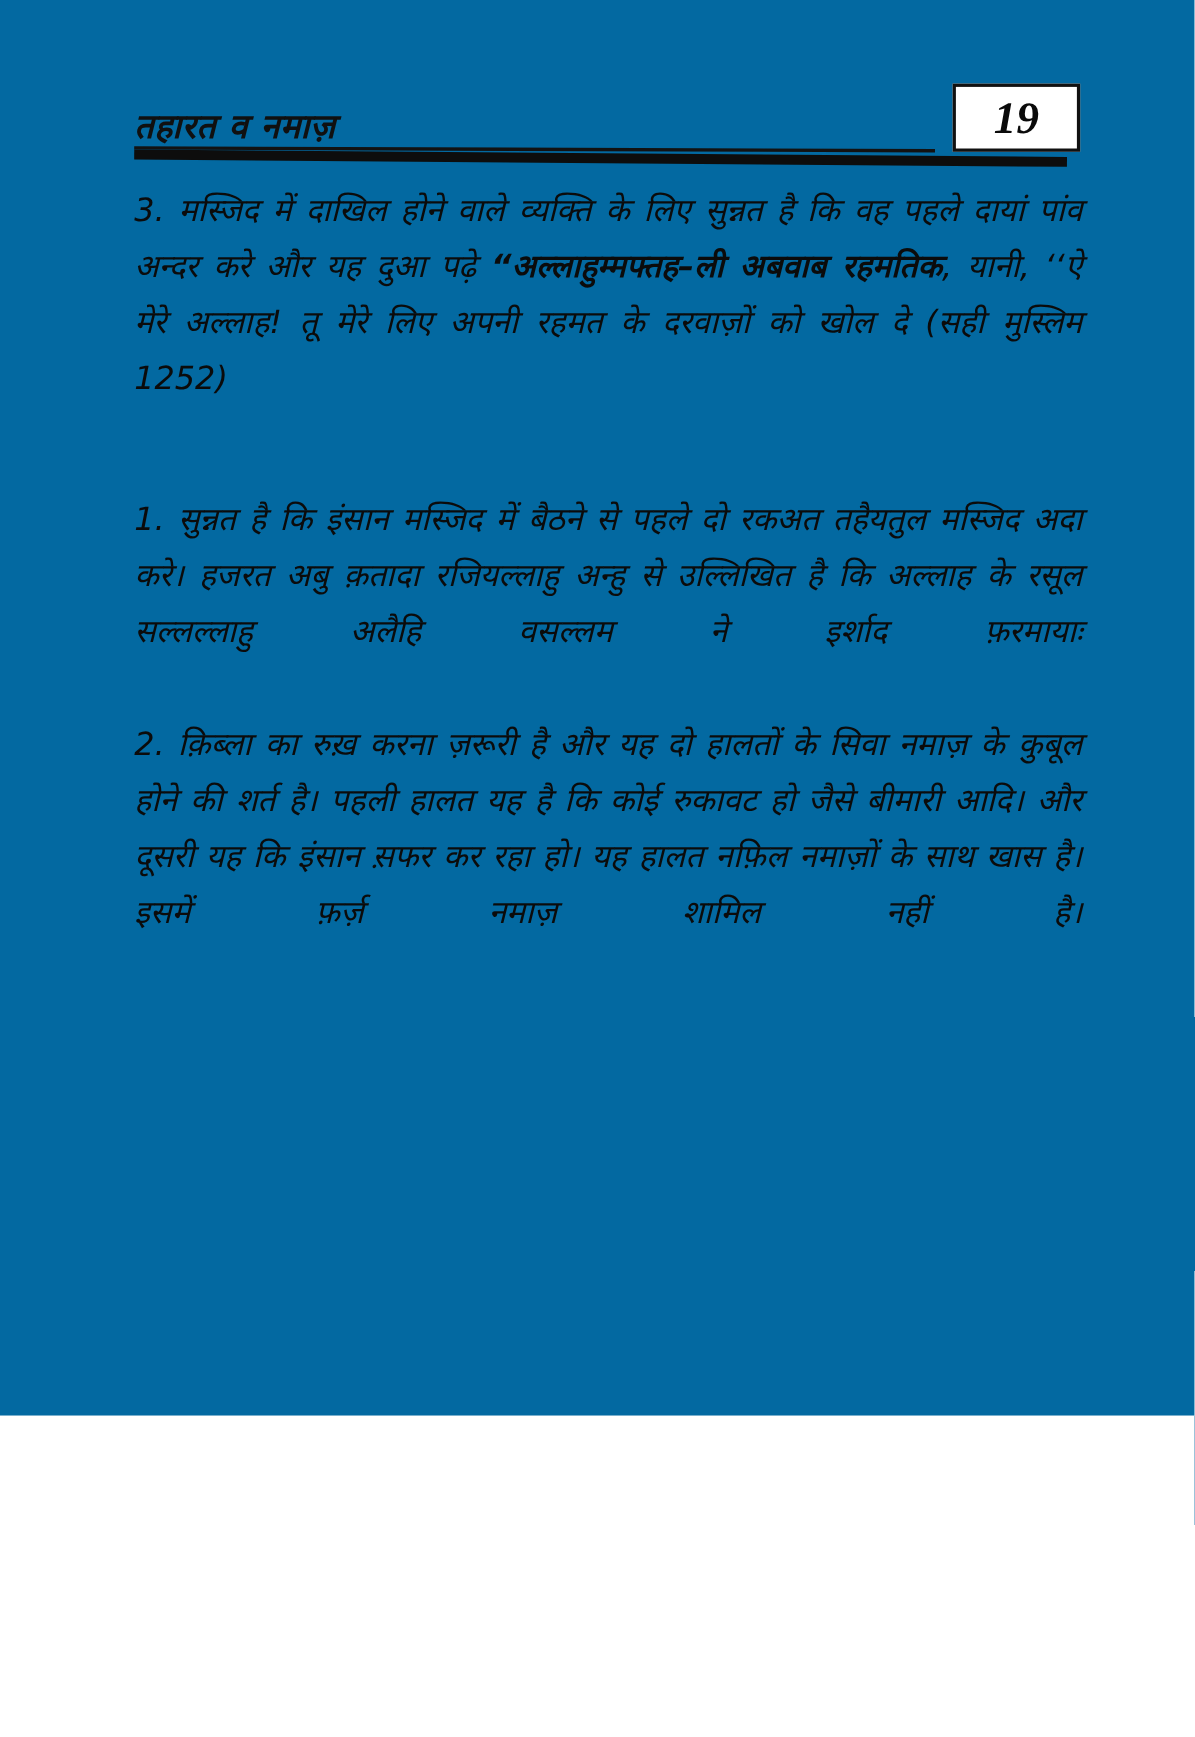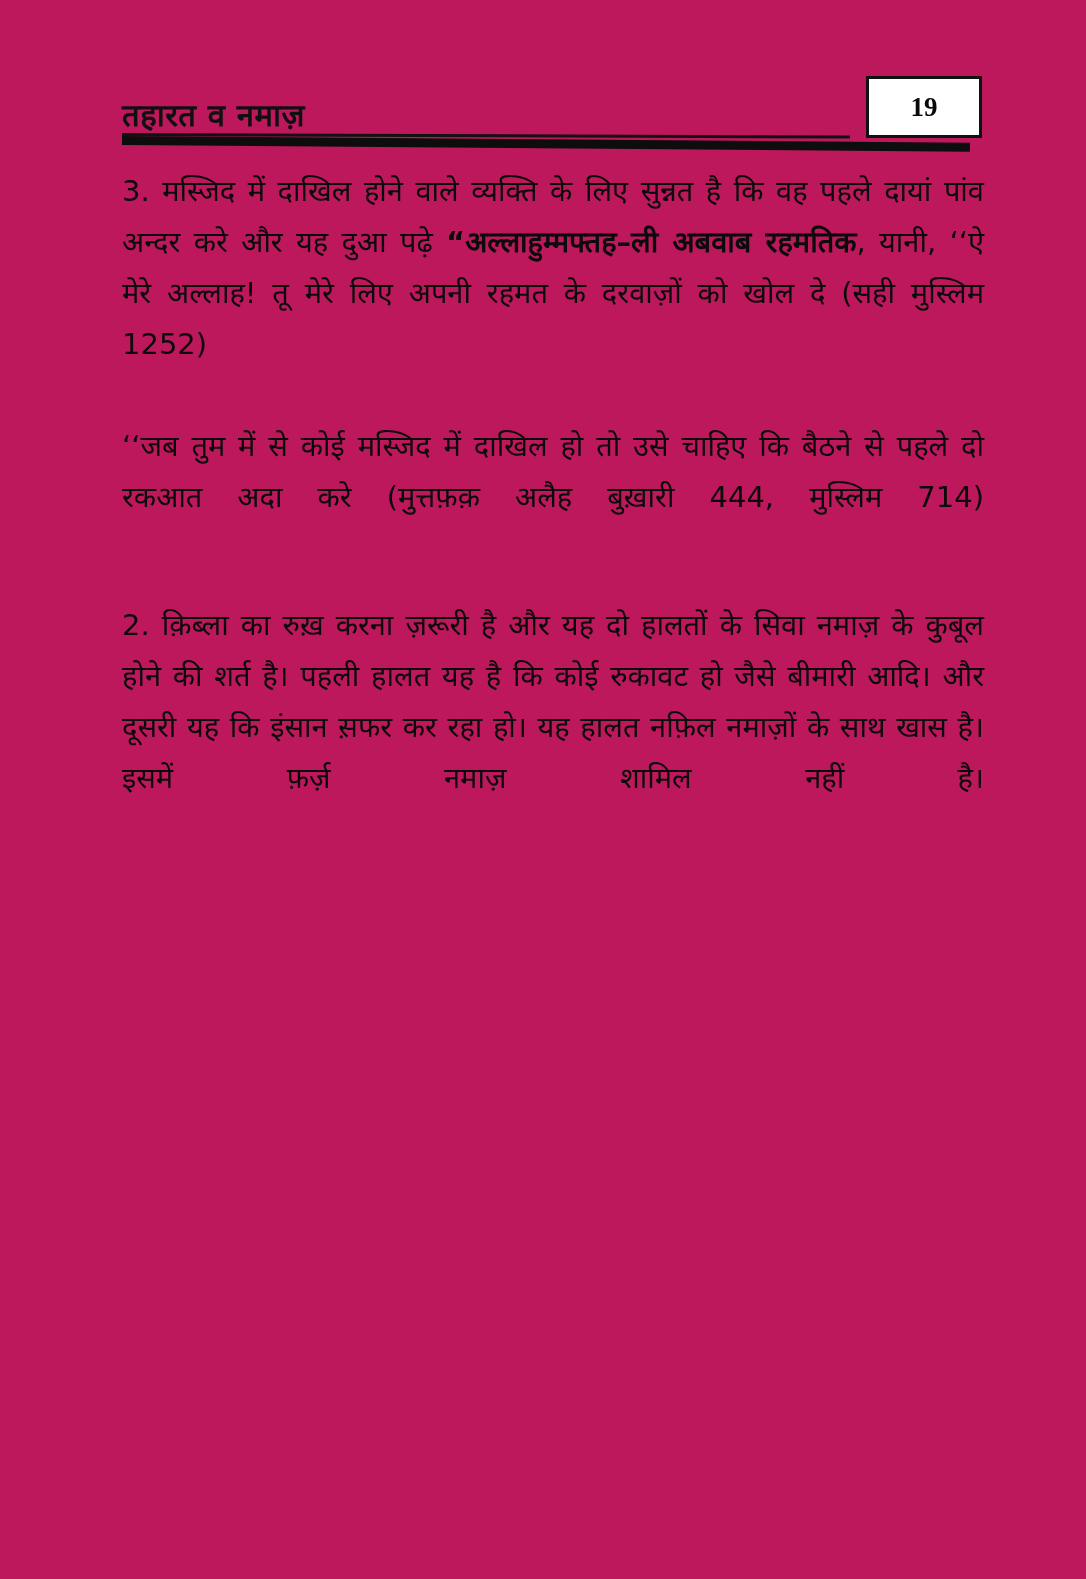--- a/index.html
+++ b/index.html
@@ -4,25 +4,26 @@
 <style>
   html, body {
     margin: 0;
     padding: 0;
     background: #ffffff;
   }
 
   #page {
     position: relative;
     width: 1086px;
-    height: 1579px;
-    background: #be185d;
+    height: 1287px;
+    background: #0369a1;
     overflow: hidden;
     font-family: "DejaVu Sans", sans-serif;
     color: #0b0b0b;
+    font-style: italic;
   }
 
   
   .header {
     position: absolute;
     left: 0;
     top: 0;
     width: 1086px;
     height: 152px;
   }
@@ -48,21 +49,21 @@
     border: 3px solid #111111;
     background: #ffffff;
     display: flex;
     align-items: center;
     justify-content: center;
     box-sizing: border-box;
   }
 
   .page-number {
     font-family: "Liberation Serif", "DejaVu Serif", serif;
-    font-size: 27px;
+    font-size: 41px;
     font-weight: 700;
     line-height: 1;
     color: #0a0a0a;
     text-align: center;
   }
 
   
   .header-rule {
     position: absolute;
     left: 122px;
@@ -140,22 +141,22 @@
       <span class="page-number">19</span>
     </div>
 
     <div class="header-rule-thin"></div>
     <div class="header-rule"></div>
   </div>
 
   <div class="body">
     <div id="paragraphs-before">
         <p class="para"><span>3. मस्जिद में दाखिल होने वाले व्यक्ति के लिए सुन्नत है कि वह पहले दायां पांव अन्दर करे और यह दुआ पढ़े </span><span class="bold">“अल्लाहुम्मफ्तह–ली अबवाब रहमतिक</span><span>, यानी, ‘‘ऐ मेरे अल्लाह! तू मेरे लिए अपनी रहमत के दरवाज़ों को खोल दे (सही मुस्लिम 1252)</span></p>
+        <p class="para"><span>1. सुन्नत है कि इंसान मस्जिद में बैठने से पहले दो रकअत तहैयतुल मस्जिद अदा करे। हजरत अबु क़तादा रजियल्लाहु अन्हु से उल्लिखित है कि अल्लाह के रसूल सल्लल्लाहु अलैहि वसल्लम ने इर्शाद फ़रमायाः</span></p>
       </div>
 
 
     <div id="paragraphs-after">
-        <p class="para"><span>‘‘जब तुम में से कोई मस्जिद में दाखिल हो तो उसे चाहिए कि बैठने से पहले दो रकआत अदा करे (मुत्तफ़क़ अलैह बुख़ारी 444, मुस्लिम 714)</span></p>
         <p class="para"><span>2. क़िब्ला का रुख़ करना ज़रूरी है और यह दो हालतों के सिवा नमाज़ के कुबूल होने की शर्त है। पहली हालत यह है कि कोई रुकावट हो जैसे बीमारी आदि। और दूसरी यह कि इंसान स़फर कर रहा हो। यह हालत नफ़िल नमाज़ों के साथ खास है। इसमें फ़र्ज़ नमाज़ शामिल नहीं है।</span></p>
       </div>
   </div>
 
 </div>
 
 </body></html>

